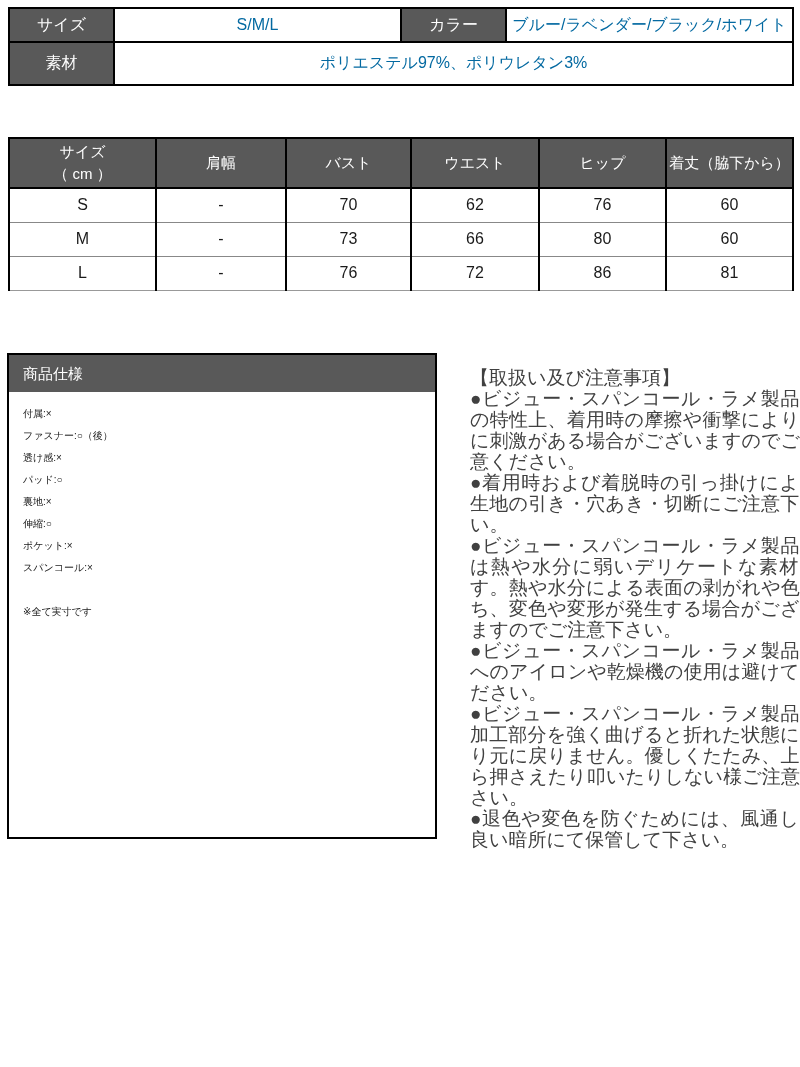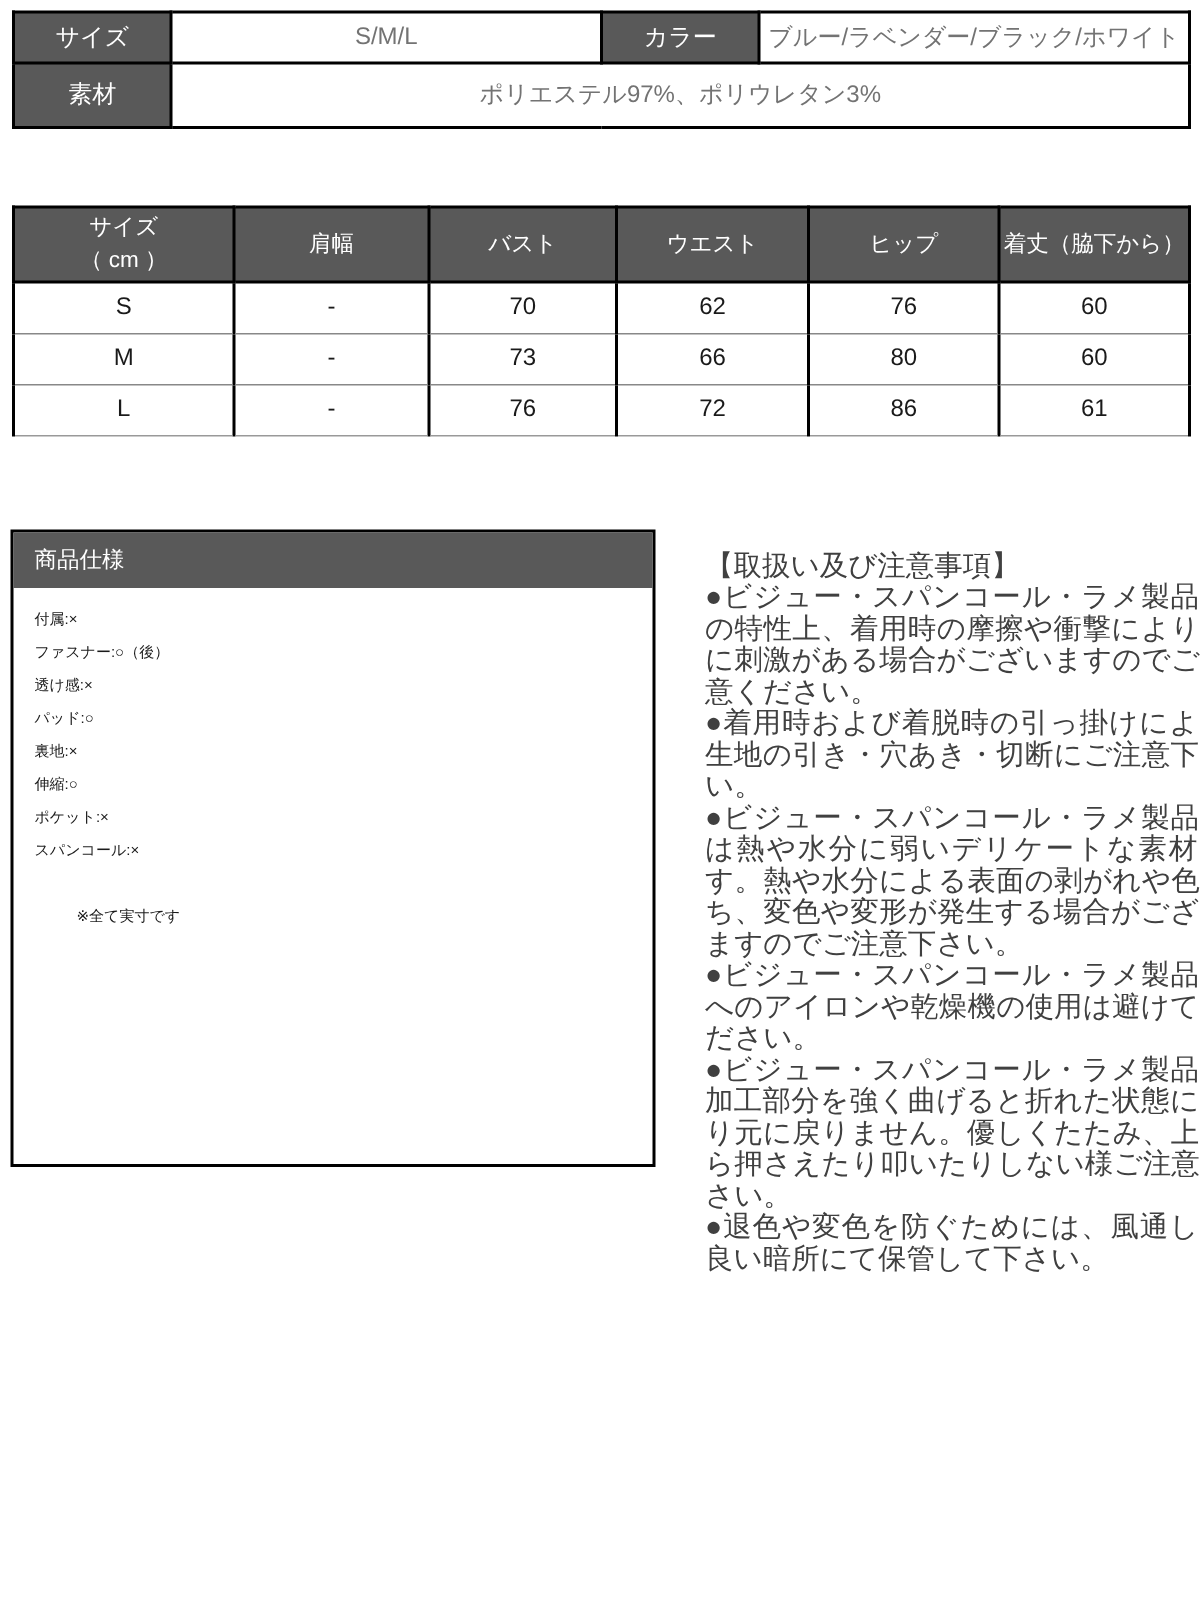--- a/index.html
+++ b/index.html
@@ -12,21 +12,21 @@
   }
 
   
   .spec-table {
     position: absolute; left: 8px; top: 7px; width: 784px;
     border-collapse: collapse; table-layout: fixed;
   }
   .spec-table td {
     border: 2px solid #000;
     text-align: center; vertical-align: middle;
-    font-size: 16px; color: #737373;
+    font-size: 16px; color: #0369a1;
     background: #ffffff;
   }
   .spec-table tr.r1 td { height: 34px; }
   .spec-table tr.r2 td { height: 43px; text-align: center; }
   .hd-cell { background: #595959 !important; color: #ffffff !important; font-size: 15px; }
 
   
   .size-table {
     position: absolute; left: 8px; top: 137px; width: 784px;
     border-collapse: collapse; table-layout: fixed;
@@ -40,33 +40,33 @@
     border-left: 2px solid #000; border-right: 2px solid #000;
     border-top: 1px solid #555; border-bottom: 1px solid #888;
     height: 34px; text-align: center; vertical-align: middle;
     font-size: 16px; background: #ffffff;
   }
   .size-table tr:last-child td { border-bottom: 1px solid #999; }
 
   
   .spec-box {
     position: absolute; left: 7px; top: 353px;
-    width: 430px; height: 425px;
+    width: 430px; height: 486px;
     border: 2px solid #000; background: #ffffff;
   }
   .spec-box-title {
     background: #595959; color: #ffffff;
     height: 37px; line-height: 37px;
     padding-left: 14px; font-size: 15px;
   }
   .spec-box-body {
     padding: 11px 14px;
     font-size: 10px; line-height: 22px; color: #1a1a1a;
   }
-  .spec-note { margin-top: 22px; margin-left: 28px; }
+  .spec-note { margin-top: 22px; }
 
   
   .care-notes {
     position: absolute; left: 448px; top: 367px; width: 349px;
     font-size: 19px; line-height: 21px; color: #404040;
     text-align: justify;
     margin-left: 22px;
   }
   .care-notes p { margin: 0; }
 </style>
@@ -132,21 +132,21 @@
       <td>66</td>
       <td>80</td>
       <td>60</td>
     </tr>
     <tr>
       <td>L</td>
       <td>-</td>
       <td>76</td>
       <td>72</td>
       <td>86</td>
-      <td>61</td>
+      <td>81</td>
     </tr>
   </tbody>
 </table>
 
 <div class="spec-box">
   <div class="spec-box-title">商品仕様</div>
   <div class="spec-box-body">
     <div>付属:×</div>
     <div>ファスナー:○（後）</div>
     <div>透け感:×</div>

